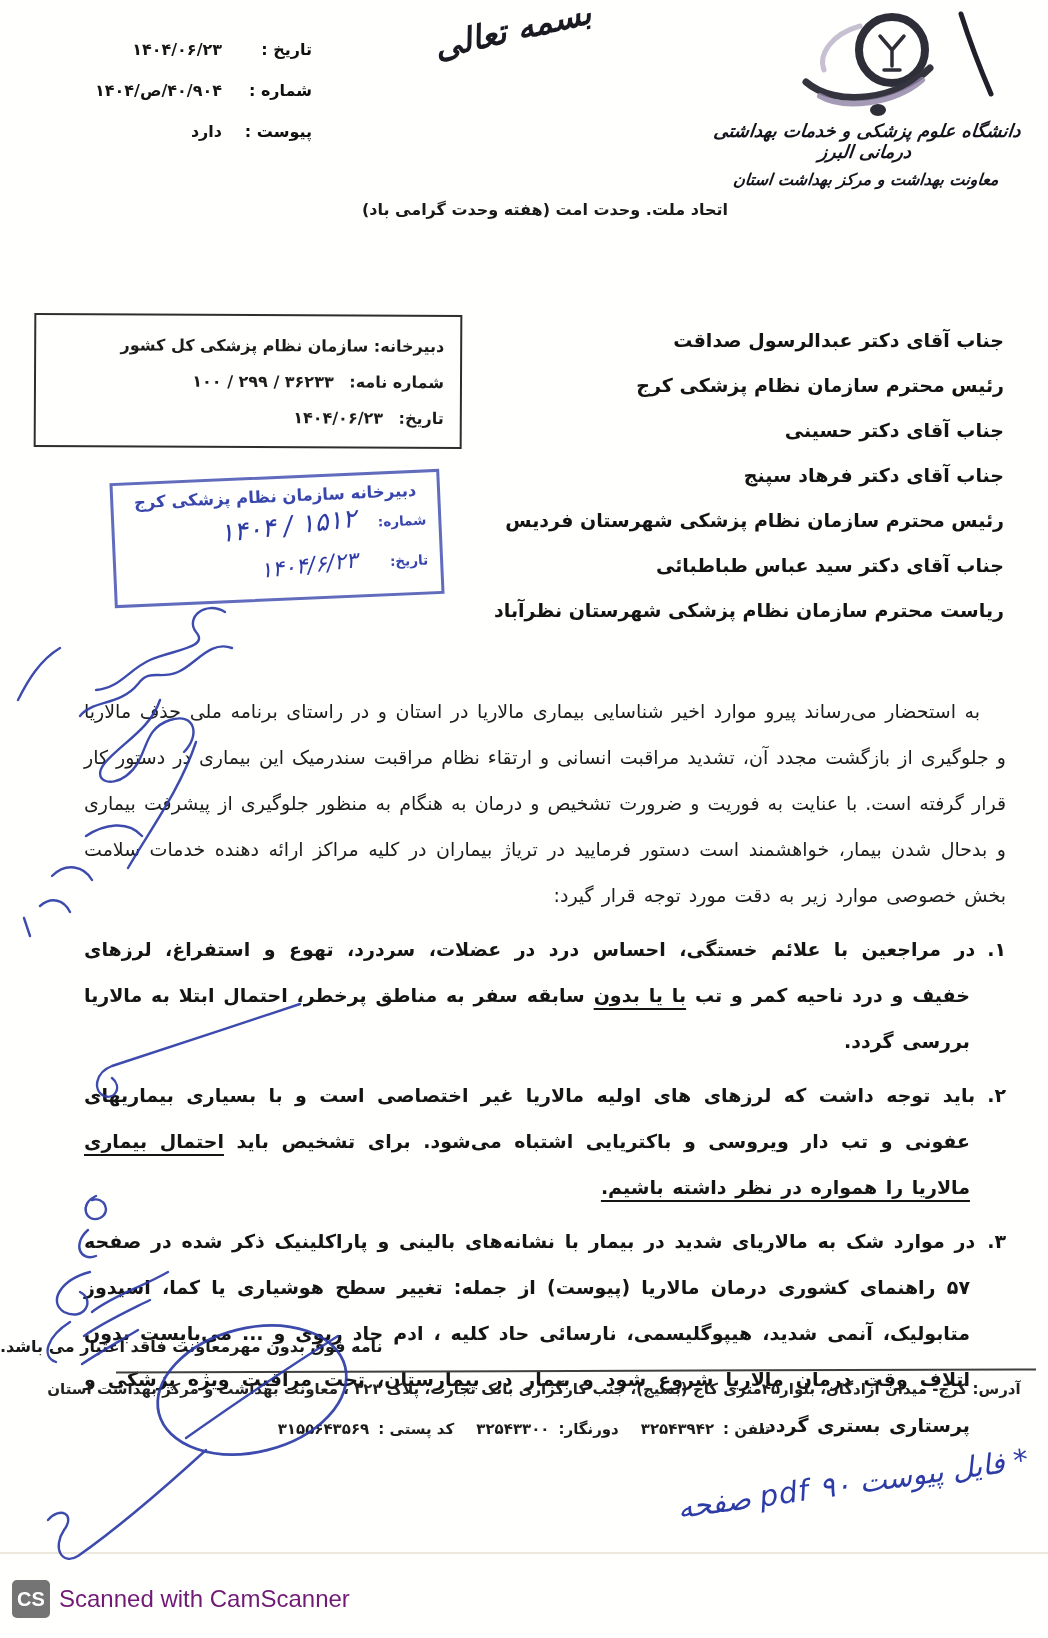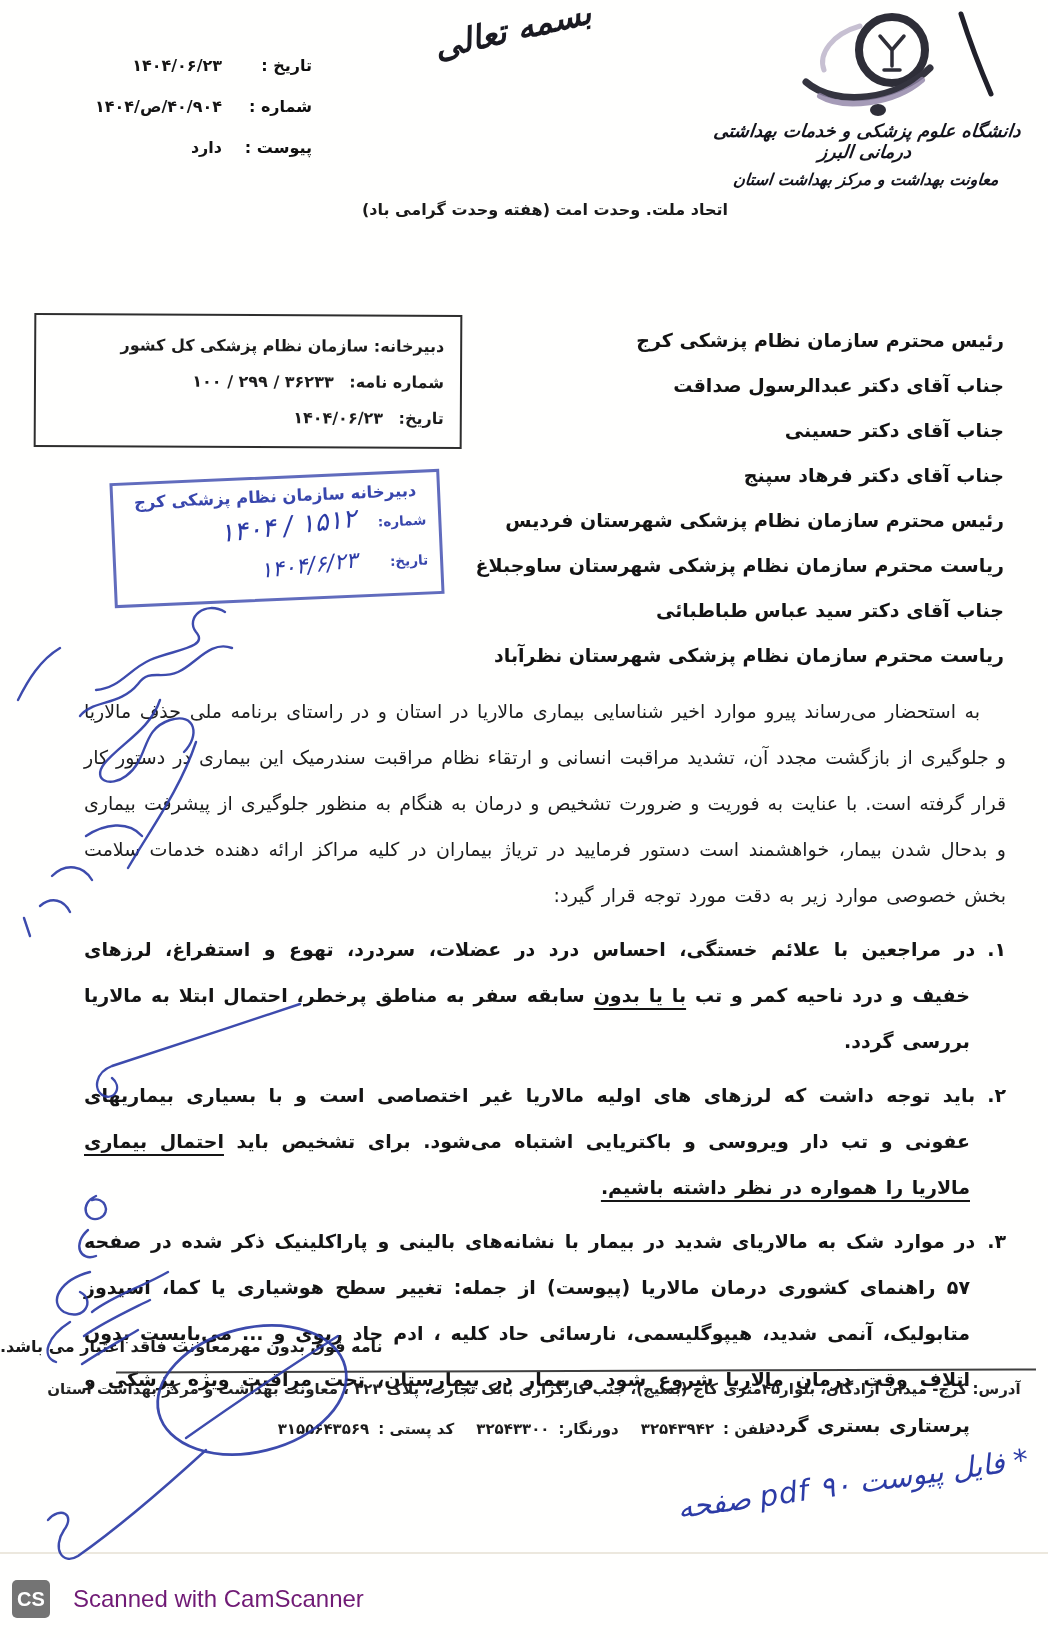--- a/index.html
+++ b/index.html
@@ -3,21 +3,21 @@
 <meta charset="utf-8">
 <style>
   html,body{margin:0;padding:0;background:#fff;}
   .page{position:relative;width:1048px;height:1638px;background:#fffffe;overflow:hidden;
         font-family:"DejaVu Sans",sans-serif;direction:rtl;color:#1a1a1a;}
   
   .bismillah{position:absolute;left:405px;top:10px;width:215px;text-align:center;
              font-size:33px;font-weight:bold;font-style:italic;transform:rotate(-13deg);color:#1a1a22;}
   .hfields{position:absolute;left:62px;top:40px;width:250px;}
   .hrow{display:flex;align-items:baseline;height:41px;gap:14px;}
-  .hlabel{font-weight:bold;font-size:16px;width:76px;color:#101010;margin-top:16px;}
+  .hlabel{font-weight:bold;font-size:16px;width:76px;color:#101010;}
   .hvalue{font-weight:bold;font-size:16px;color:#151515;}
   .logo{position:absolute;left:772px;top:6px;width:190px;height:118px;}
   .orgname{position:absolute;left:688px;top:120px;width:356px;text-align:center;color:#14141c;}
   .org1{font-size:18px;font-weight:600;font-style:italic;transform:skewX(-6deg);}
   .org2{font-size:16px;font-weight:600;font-style:italic;transform:skewX(-6deg);margin-top:8px;}
   .slogan{position:absolute;left:325px;top:200px;width:440px;text-align:center;font-size:16px;font-weight:bold;}
   
   .regbox{position:absolute;left:34px;top:314px;width:392px;padding:12px 16px 10px;border:2px solid #2e2e2e;
           transform:rotate(.3deg);font-size:16px;font-weight:600;line-height:36px;color:#1c1c1c;}
   .rb-val{margin-right:10px;}
@@ -43,21 +43,21 @@
   
   .validity{position:absolute;left:0;right:0;top:1337px;text-align:left;font-size:16px;font-weight:bold;}
   .sep{position:absolute;left:116px;right:12px;top:1370px;border-top:2px solid #3f3f3f;transform:rotate(-.2deg);}
   .address{position:absolute;left:40px;right:20px;top:1380px;text-align:center;font-size:15px;font-weight:600;color:#222;}
   .phones{position:absolute;left:0;right:0;top:1420px;display:flex;justify-content:center;gap:22px;
           font-size:15px;font-weight:bold;color:#1c1c1c;}
   .pair{display:flex;gap:9px;}
   .handnote{position:absolute;left:600px;top:1472px;width:430px;transform:rotate(-8deg);color:#2c3ba6;
             font-size:29px;font-style:italic;font-weight:500;text-align:right;letter-spacing:1px;}
   .scan-edge{position:absolute;left:0;right:0;top:1552px;height:2px;background:#ddd6c2;opacity:.55;}
-  .watermark{position:absolute;left:12px;top:1580px;display:flex;align-items:center;gap:23px;direction:ltr;}
+  .watermark{position:absolute;left:12px;top:1580px;display:flex;align-items:center;gap:9px;direction:ltr;}
   .wm-badge{width:38px;height:38px;background:#747474;border-radius:5px;color:#fff;display:flex;align-items:center;
             justify-content:center;font-family:"Liberation Sans",sans-serif;font-weight:bold;font-size:20px;}
   .wm-text{color:#701a75;font-family:"Liberation Sans",sans-serif;font-size:24px;}
   .scribbles{position:absolute;inset:0;pointer-events:none;}
 </style>
 </head>
 <body>
 
 <div class="page">
 
@@ -114,26 +114,25 @@
       <span class="stamp-label">شماره:</span>
       <span class="stamp-hand">۱۵۱۲ / ۱۴۰۴</span>
     </div>
     <div class="stamp-row">
       <span class="stamp-label">تاریخ:</span>
       <span class="stamp-hand small">۱۴۰۴/۶/۲۳</span>
     </div>
   </div>
 
   <div class="recipients">
+    <div>جناب آقای دکتر عبدالرسول صداقت</div>
     <div>رئیس محترم سازمان نظام پزشکی کرج</div>
-    <div>جناب آقای دکتر عبدالرسول صداقت</div>
     <div>جناب آقای دکتر حسینی</div>
     <div>جناب آقای دکتر فرهاد سپنج</div>
     <div>رئیس محترم سازمان نظام پزشکی شهرستان فردیس</div>
-    <div>ریاست محترم سازمان نظام پزشکی شهرستان ساوجبلاغ</div>
     <div>جناب آقای دکتر سید عباس طباطبائی</div>
     <div>ریاست محترم سازمان نظام پزشکی شهرستان نظرآباد</div>
   </div>
 
   <div class="content">
     <p class="intro">به استحضار می‌رساند پیرو موارد اخیر شناسایی بیماری مالاریا در استان و در راستای برنامه ملی حذف مالاریا و جلوگیری از بازگشت مجدد آن، تشدید مراقبت انسانی و ارتقاء نظام مراقبت سندرمیک این بیماری در دستور کار قرار گرفته است. با عنایت به فوریت و ضرورت تشخیص و درمان به هنگام به منظور جلوگیری از پیشرفت بیماری و بدحال شدن بیمار، خواهشمند است دستور فرمایید در تریاژ بیماران در کلیه مراکز ارائه دهنده خدمات سلامت بخش خصوصی موارد زیر به دقت مورد توجه قرار گیرد:</p>
     <div class="list">
       <div class="list-item"><span class="num">۱.</span><span>در مراجعین با علائم خستگی، احساس درد در عضلات، سردرد، تهوع و استفراغ، لرزهای خفیف و درد ناحیه کمر و تب </span><span class="ul">با یا بدون</span><span> سابقه سفر به مناطق پرخطر، احتمال ابتلا به مالاریا بررسی گردد.</span></div>
       <div class="list-item"><span class="num">۲.</span><span>باید توجه داشت که لرزهای های اولیه مالاریا غیر اختصاصی است و با بسیاری بیماریهای عفونی و تب دار ویروسی و باکتریایی اشتباه می‌شود. برای تشخیص باید </span><span class="ul">احتمال بیماری مالاریا را همواره در نظر داشته باشیم.</span><span></span></div>
       <div class="list-item"><span class="num">۳.</span><span>در موارد شک به مالاریای شدید در بیمار با نشانه‌های بالینی و پاراکلینیک ذکر شده در صفحه ۵۷ راهنمای کشوری درمان مالاریا (پیوست) از جمله: تغییر سطح هوشیاری یا کما، اسیدوز متابولیک، آنمی شدید، هیپوگلیسمی، نارسائی حاد کلیه ، ادم حاد ریوی و ... می‌بایست بدون اتلاف وقت درمان مالاریا شروع شود و بیمار در بیمارستان، تحت مراقبت ویژه پزشکی و پرستاری بستری گردد.</span><span class="ul"></span><span></span></div>

